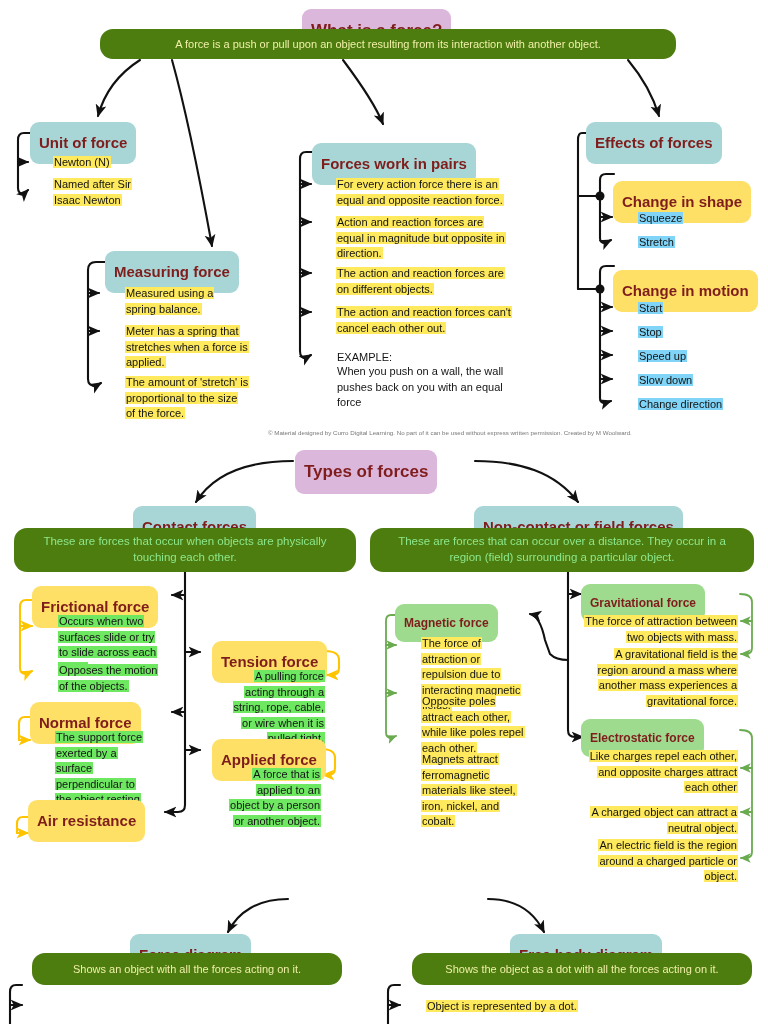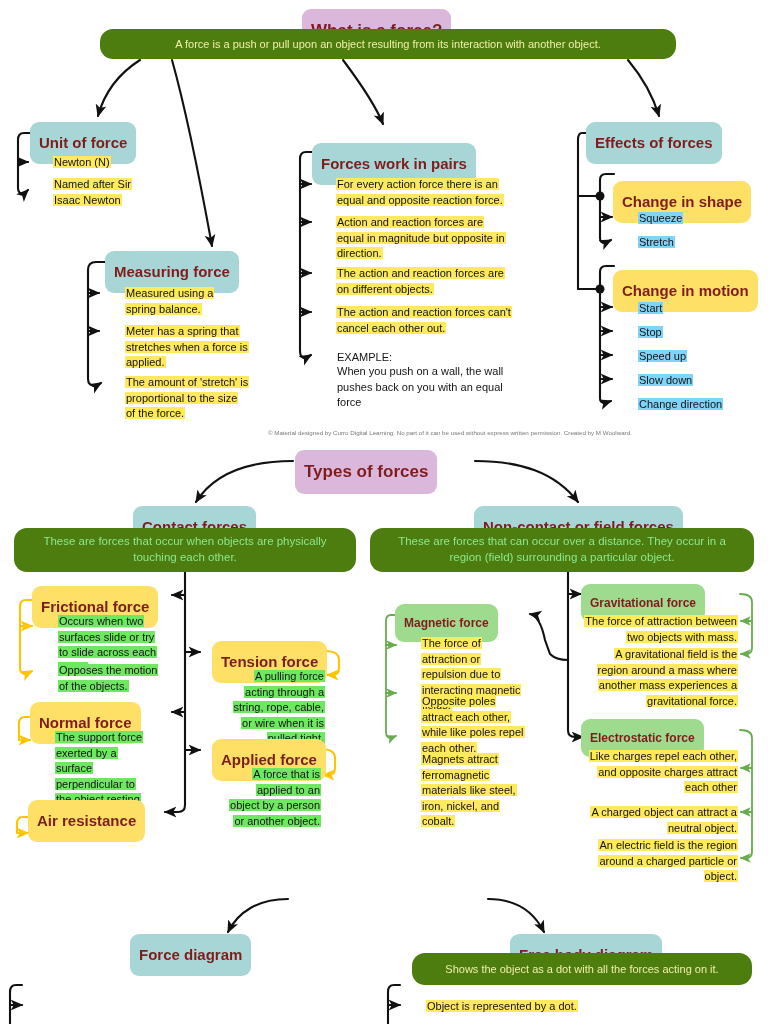--- a/index.html
+++ b/index.html
@@ -258,19 +258,20 @@
   <div class="hl yellow fs11 ta-r" style="left:562px; top:647px; width:176px;"><span class="t">A gravitational field is the region around a mass where another mass experiences a gravitational force.</span></div>
   <div class="hl yellow fs11 ta-r" style="left:562px; top:614px; width:176px;"><span class="t">The force of attraction between two objects with mass.</span></div>
 
   <div class="pill pill-green" style="left:581px; top:719px;">Electrostatic force</div>
   <div class="hl yellow fs11 ta-r" style="left:562px; top:805px; width:176px;"><span class="t">A charged object can attract a neutral object.</span></div>
   <div class="hl yellow fs11 ta-r" style="left:562px; top:749px; width:176px;"><span class="t">Like charges repel each other, and opposite charges attract each other</span></div>
   <div class="hl yellow fs11 ta-r" style="left:550px; top:838px; width:188px;"><span class="t">An electric field is the region around a charged particle or object.</span></div>
 
 
   <div class="pill pill-teal" style="left:130px; top:934px;">Force diagram</div>
+  <div class="navybox cream" style="left:32px; top:953px; width:310px; height:32px;">Shows an object with all the forces acting on it.</div>
   <div class="hl yellow fs11" style="left:26px; top:1037px; width:220px;margin-left:44px;"><span class="t">Object can be simplified as a block.</span></div>
 
   <div class="pill pill-teal" style="left:510px; top:934px;">Free body diagram</div>
   <div class="navybox cream" style="left:412px; top:953px; width:340px; height:32px;">Shows the object as a dot with all the forces acting on it.</div>
   <div class="hl yellow fs11" style="left:404px; top:999px; width:220px;"><span class="t">Object is represented by a dot.</span></div>
 
 </div>
 
 </body></html>

